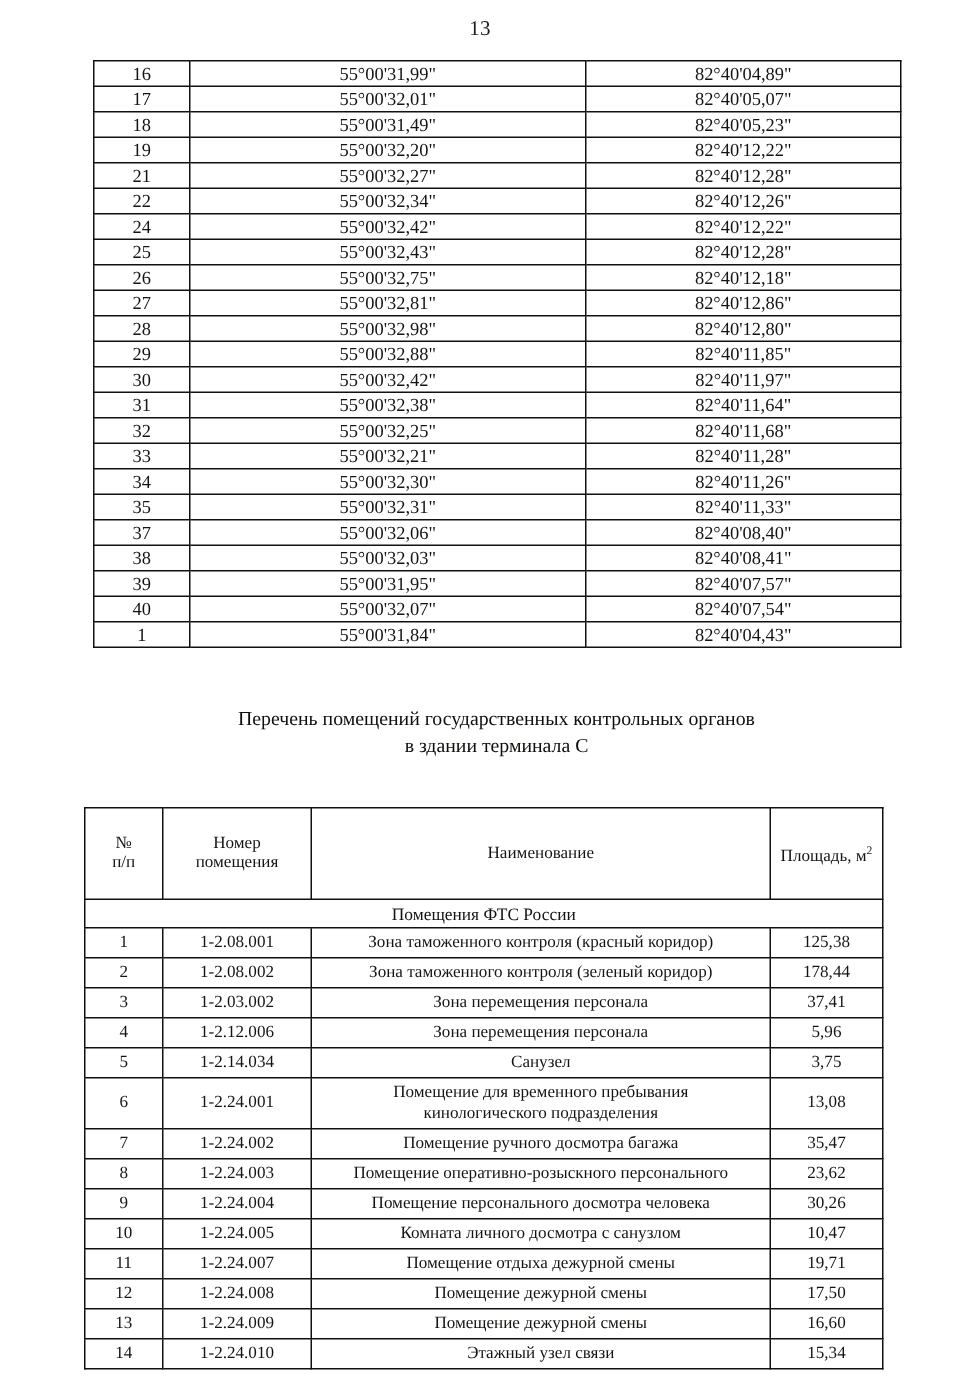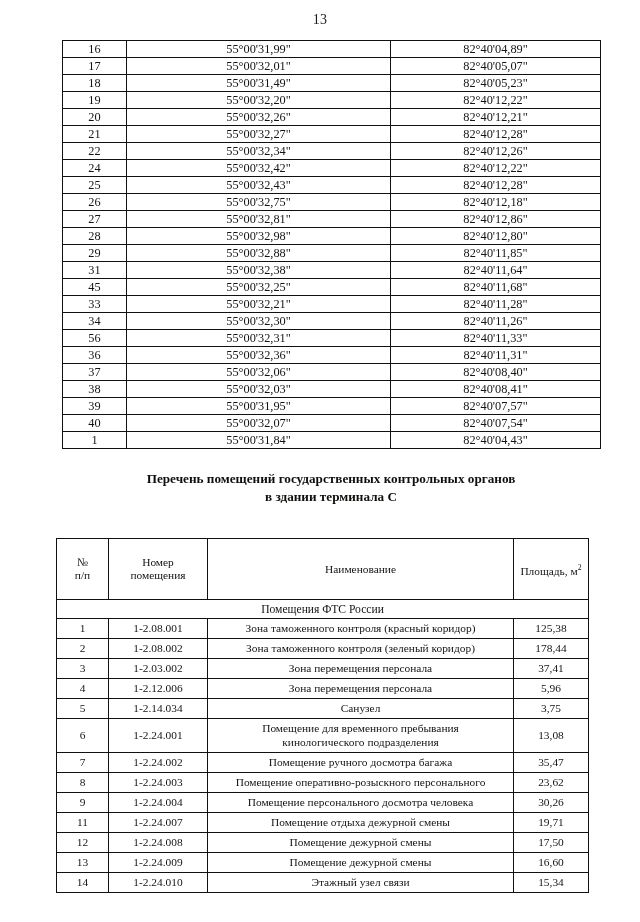--- a/index.html
+++ b/index.html
@@ -62,21 +62,21 @@
   .coord-table .c-lat { width: 264px; }
   .coord-table .c-lon { width: 210px; }
 
   
   .section-title {
     position: absolute;
     left: 62px;
     top: 470px;
     width: 538px;
     text-align: center;
-    font-weight: bold;
+    font-weight: normal;
     font-size: 13.2px;
     line-height: 17.5px;
   }
   .section-title .line2,
   .section-title .line3 { display: block; }
 
   
   .prem-table-wrap {
     position: absolute;
     left: 56px;
@@ -144,25 +144,20 @@
             <td>18</td>
             <td>55°00'31,49"</td>
             <td>82°40'05,23"</td>
           </tr>
           <tr>
             <td>19</td>
             <td>55°00'32,20"</td>
             <td>82°40'12,22"</td>
           </tr>
           <tr>
-            <td>20</td>
-            <td>55°00'32,26"</td>
-            <td>82°40'12,21"</td>
-          </tr>
-          <tr>
             <td>21</td>
             <td>55°00'32,27"</td>
             <td>82°40'12,28"</td>
           </tr>
           <tr>
             <td>22</td>
             <td>55°00'32,34"</td>
             <td>82°40'12,26"</td>
           </tr>
           <tr>
@@ -189,48 +184,48 @@
             <td>28</td>
             <td>55°00'32,98"</td>
             <td>82°40'12,80"</td>
           </tr>
           <tr>
             <td>29</td>
             <td>55°00'32,88"</td>
             <td>82°40'11,85"</td>
           </tr>
           <tr>
+            <td>30</td>
+            <td>55°00'32,42"</td>
+            <td>82°40'11,97"</td>
+          </tr>
+          <tr>
             <td>31</td>
             <td>55°00'32,38"</td>
             <td>82°40'11,64"</td>
           </tr>
           <tr>
-            <td>45</td>
+            <td>32</td>
             <td>55°00'32,25"</td>
             <td>82°40'11,68"</td>
           </tr>
           <tr>
             <td>33</td>
             <td>55°00'32,21"</td>
             <td>82°40'11,28"</td>
           </tr>
           <tr>
             <td>34</td>
             <td>55°00'32,30"</td>
             <td>82°40'11,26"</td>
           </tr>
           <tr>
-            <td>56</td>
+            <td>35</td>
             <td>55°00'32,31"</td>
             <td>82°40'11,33"</td>
-          </tr>
-          <tr>
-            <td>36</td>
-            <td>55°00'32,36"</td>
-            <td>82°40'11,31"</td>
           </tr>
           <tr>
             <td>37</td>
             <td>55°00'32,06"</td>
             <td>82°40'08,40"</td>
           </tr>
           <tr>
             <td>38</td>
             <td>55°00'32,03"</td>
             <td>82°40'08,41"</td>
@@ -336,20 +331,26 @@
             <td>Помещение оперативно-розыскного персонального</td>
             <td>23,62</td>
           </tr>
           <tr>
             <td>9</td>
             <td>1-2.24.004</td>
             <td>Помещение персонального досмотра человека</td>
             <td>30,26</td>
           </tr>
           <tr>
+            <td>10</td>
+            <td>1-2.24.005</td>
+            <td>Комната личного досмотра с санузлом</td>
+            <td>10,47</td>
+          </tr>
+          <tr>
             <td>11</td>
             <td>1-2.24.007</td>
             <td>Помещение отдыха дежурной смены</td>
             <td>19,71</td>
           </tr>
           <tr>
             <td>12</td>
             <td>1-2.24.008</td>
             <td>Помещение дежурной смены</td>
             <td>17,50</td>

